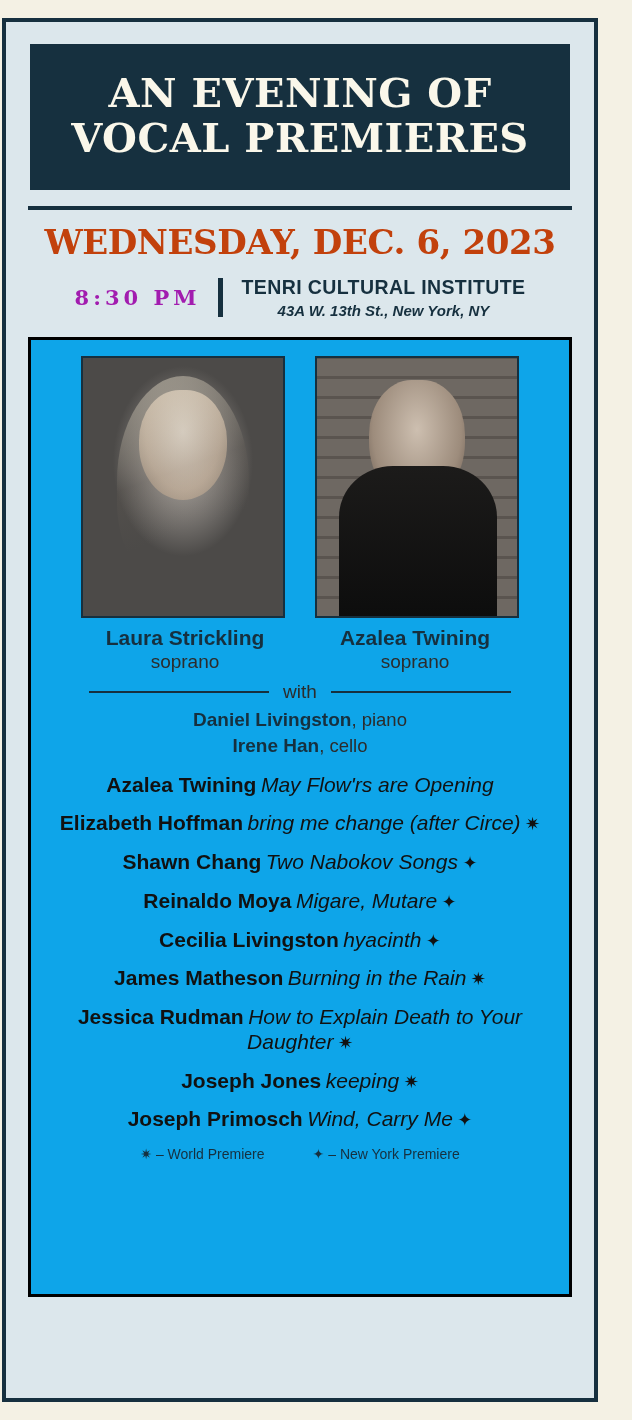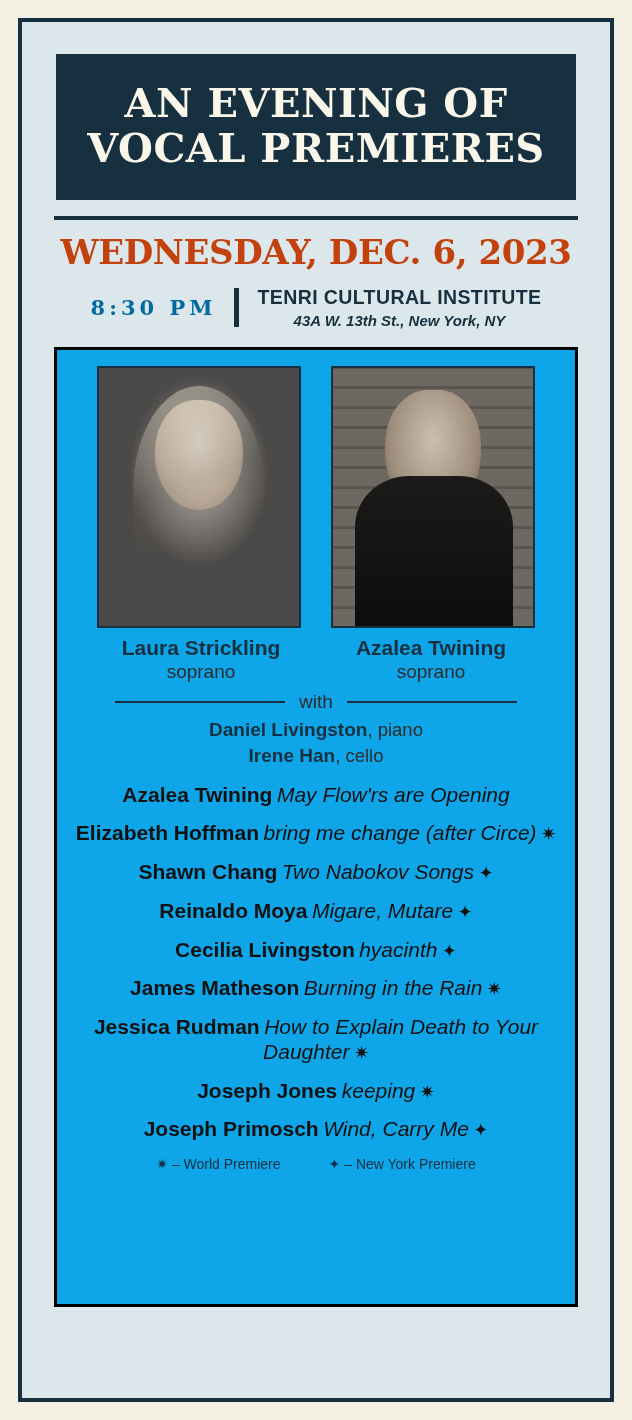--- a/index.html
+++ b/index.html
@@ -11,27 +11,27 @@
     height: 1420px;
     background: #f4f1e4;
     font-family: "Liberation Sans", sans-serif;
     overflow: hidden;
   }
 
   
   .poster {
     position: absolute;
     top: 18px;
-    left: 18px;
+    left: 2px;
     width: 596px;
     height: 1384px;
     box-sizing: border-box;
     border: 4px solid #16303f;
     background: #dce7ec;
-    padding: 24px;
+    padding: 14px;
   }
 
   
   .title-block {
     background: #16303f;
     border: 3px solid #16303f;
     box-sizing: border-box;
     margin: 8px 10px 0 10px;
     padding: 24px 10px 26px 10px;
     text-align: center;
@@ -65,21 +65,21 @@
     display: flex;
     align-items: center;
     justify-content: center;
     padding: 4px 0 12px 0;
   }
   .time {
     font-family: "DejaVu Serif", serif;
     font-weight: bold;
     font-size: 21px;
     letter-spacing: 4px;
-    color: #0369a1;
+    color: #a21caf;
     padding-right: 18px;
   }
   .vdivider {
     width: 5px;
     align-self: stretch;
     background: #16303f;
     margin: 2px 0;
   }
   .venue {
     padding-left: 18px;

